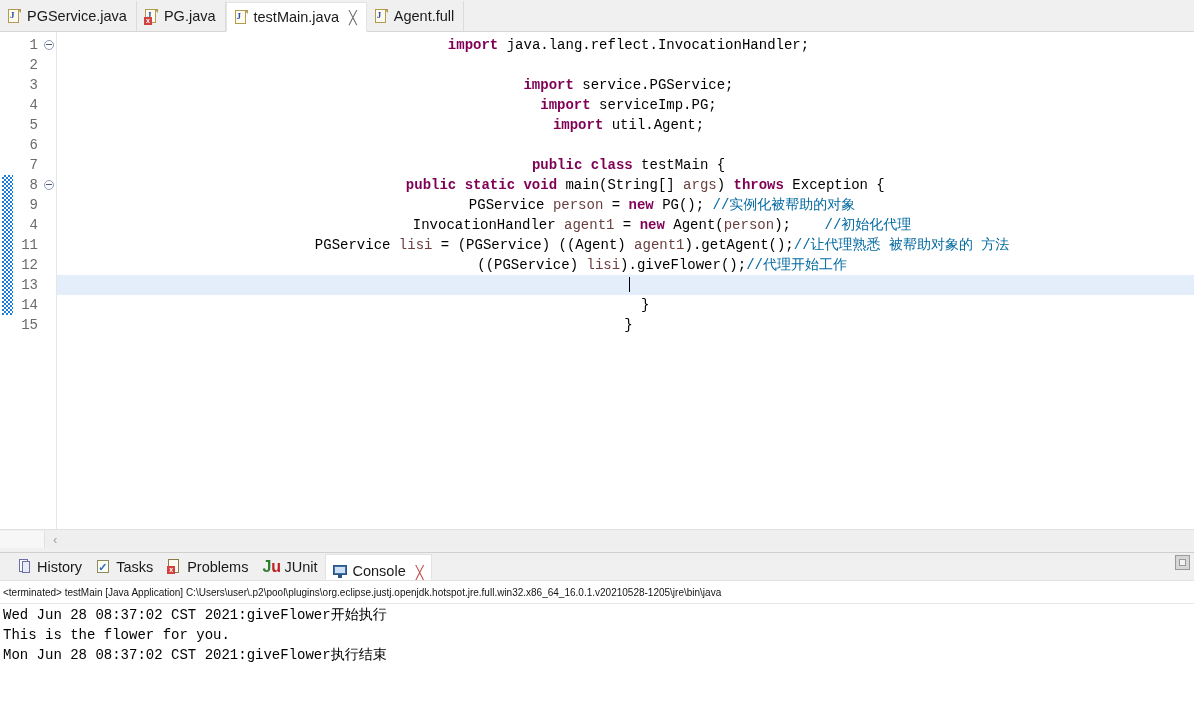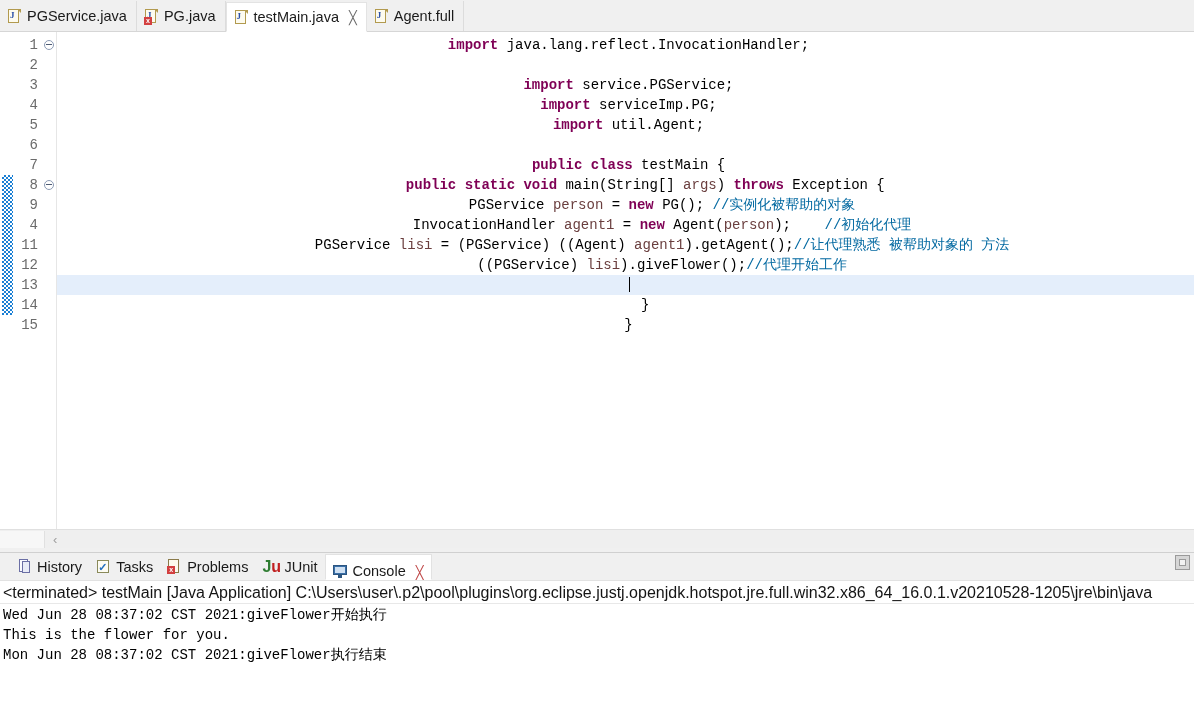--- a/index.html
+++ b/index.html
@@ -355,21 +355,21 @@
   
   .console-content {
     background: #ffffff;
     border-top: 1px solid #e2e2e2;
     height: 140px;
     overflow: hidden;
     position: relative;
   }
   .console-header {
     font-family: "Liberation Sans", sans-serif;
-    font-size: 16px;
+    font-size: 10px;
     color: #141414;
     white-space: nowrap;
     padding: 2px 16px 1px 3px;
     line-height: 19px;
     border-bottom: 1px solid #e8e8e8;
   }
   .console-out {
     font-family: "Liberation Mono", monospace;
     font-size: 14px;
     line-height: 20px;

